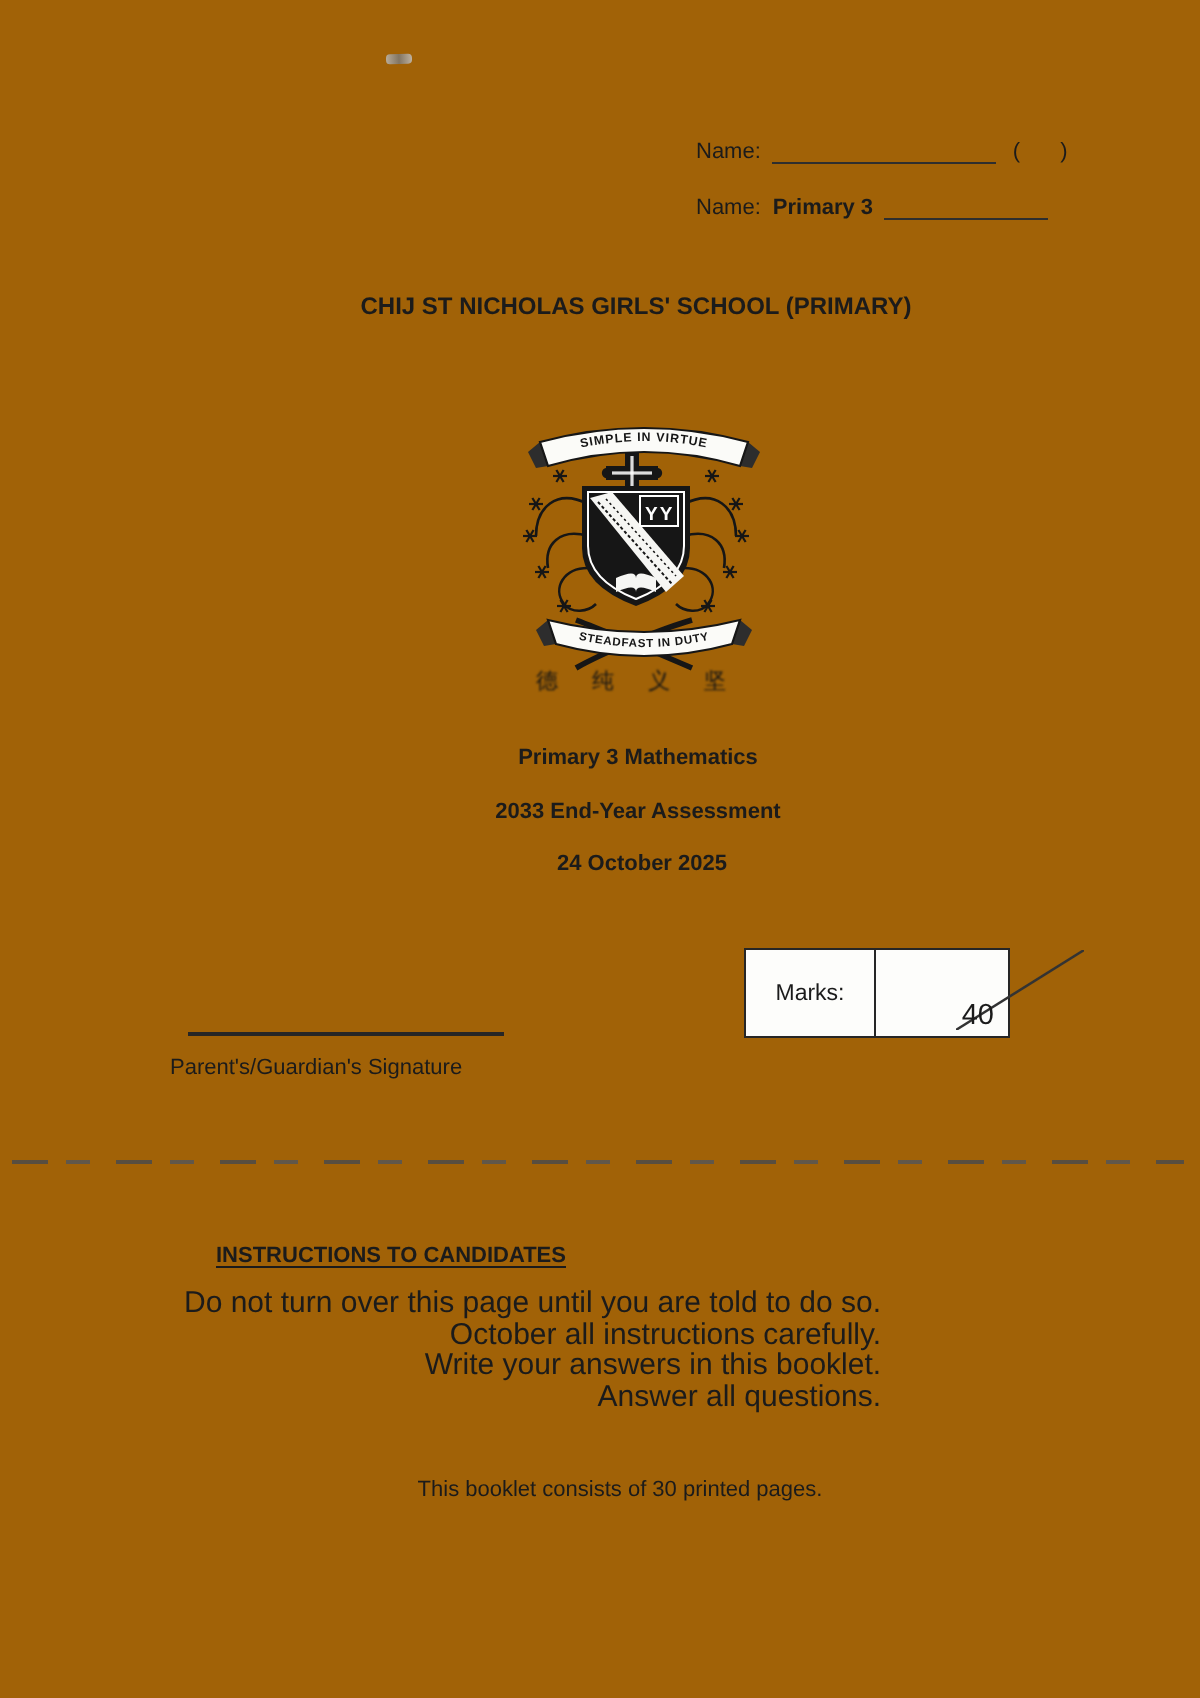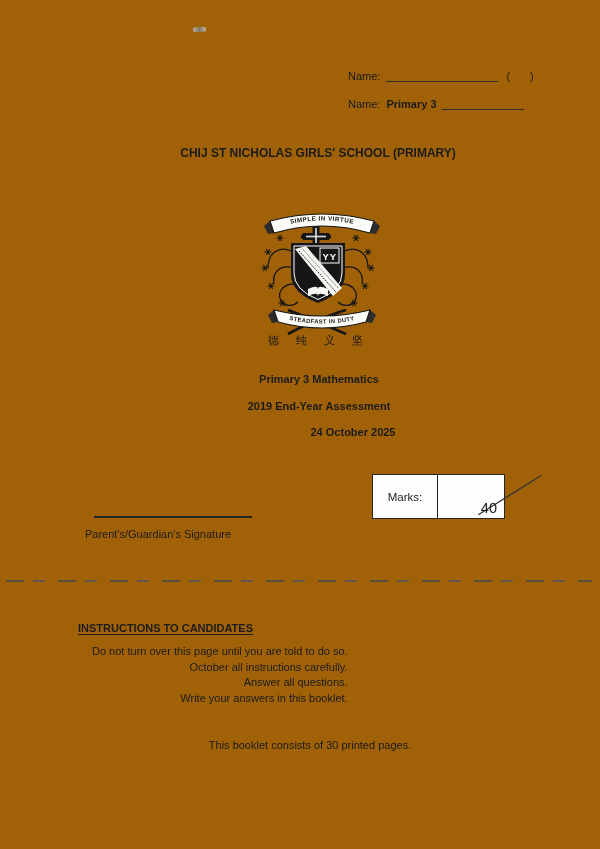--- a/index.html
+++ b/index.html
@@ -25,21 +25,21 @@
   
   .sigline{background:#262626;height:2px;}
   
   .dashed{
     height:2px;
     background:
       repeating-linear-gradient(90deg,#4a4a4a 0 18px,transparent 18px 27px,#555 27px 39px,transparent 39px 52px);
     opacity:.85;
   }
   .underlined{text-decoration:underline;text-underline-offset:2px;}
-  .instr-line{font-size:11px;line-height:15.5px;}
+  .instr-line{font-size:15px;line-height:15.5px;}
   .smudge{width:13px;height:5px;background:linear-gradient(90deg,#bdbdbd,#7a7a7a,#c5c5c5);border-radius:2px;transform:rotate(-2deg);opacity:.8;}
   .cjk{font-size:11px;letter-spacing:17px;color:#151515;filter:blur(.5px);white-space:nowrap;}
 </style>
 </head>
 <body>
 
 <div class="page">
 
   <div class="abs smudge" style="left:193px;top:27px;"></div>
 
@@ -135,42 +135,42 @@
         <text font-size="5.8" font-weight="bold" fill="#161616" font-family="Liberation Sans, sans-serif" letter-spacing=".4">
           <textPath href="#arcBot" startOffset="50%" text-anchor="middle">STEADFAST IN DUTY</textPath>
         </text>
       </g>
     </svg>
   </div>
 
   <div class="abs cjk" style="left:268px;top:333px;">德纯义坚</div>
 
   <div class="abs t11 bold center" style="left:319px;top:372px;">Primary 3 Mathematics</div>
-  <div class="abs t11 bold center" style="left:319px;top:399px;">2019 End-Year Assessment</div>
-  <div class="abs t11 bold center" style="left:321px;top:425px;margin-left:32px;">24 October 2025</div>
+  <div class="abs t11 bold center" style="left:319px;top:399px;">2033 End-Year Assessment</div>
+  <div class="abs t11 bold center" style="left:321px;top:425px;">24 October 2025</div>
 
   <div class="abs marksbox" style="left:372px;top:474px;">
     <div class="marks-left">Marks:</div>
     <div class="marks-right">
       <svg width="64" height="40" viewBox="0 0 64 40" preserveAspectRatio="none">
         <line x1="0" y1="40" x2="64" y2="0" stroke="#333333" stroke-width="1.2"></line>
       </svg>
       <div class="marks-total">40</div>
     </div>
   </div>
 
   <div class="abs sigline" style="left:94px;top:516px;width:158px;"></div>
   <div class="abs t11" style="left:85px;top:527px;">Parent's/Guardian's Signature</div>
 
   <div class="abs dashed" style="left:6px;top:580px;width:586px;"></div>
 
-  <div class="abs t11 bold underlined" style="left:78px;top:621px;">INSTRUCTIONS TO CANDIDATES</div>
+  <div class="abs t11 bold underlined" style="left:108px;top:621px;">INSTRUCTIONS TO CANDIDATES</div>
 
   <div class="abs" style="left:92px;top:644px;">
     <div class="instr-line">Do not turn over this page until you are told to do so.</div>
     <div class="instr-line">October all instructions carefully.</div>
+    <div class="instr-line">Write your answers in this booklet.</div>
     <div class="instr-line">Answer all questions.</div>
-    <div class="instr-line">Write your answers in this booklet.</div>
   </div>
 
   <div class="abs t11 center" style="left:310px;top:738px;">This booklet consists of 30 printed pages.</div>
 
 </div>
 
 </body></html>

